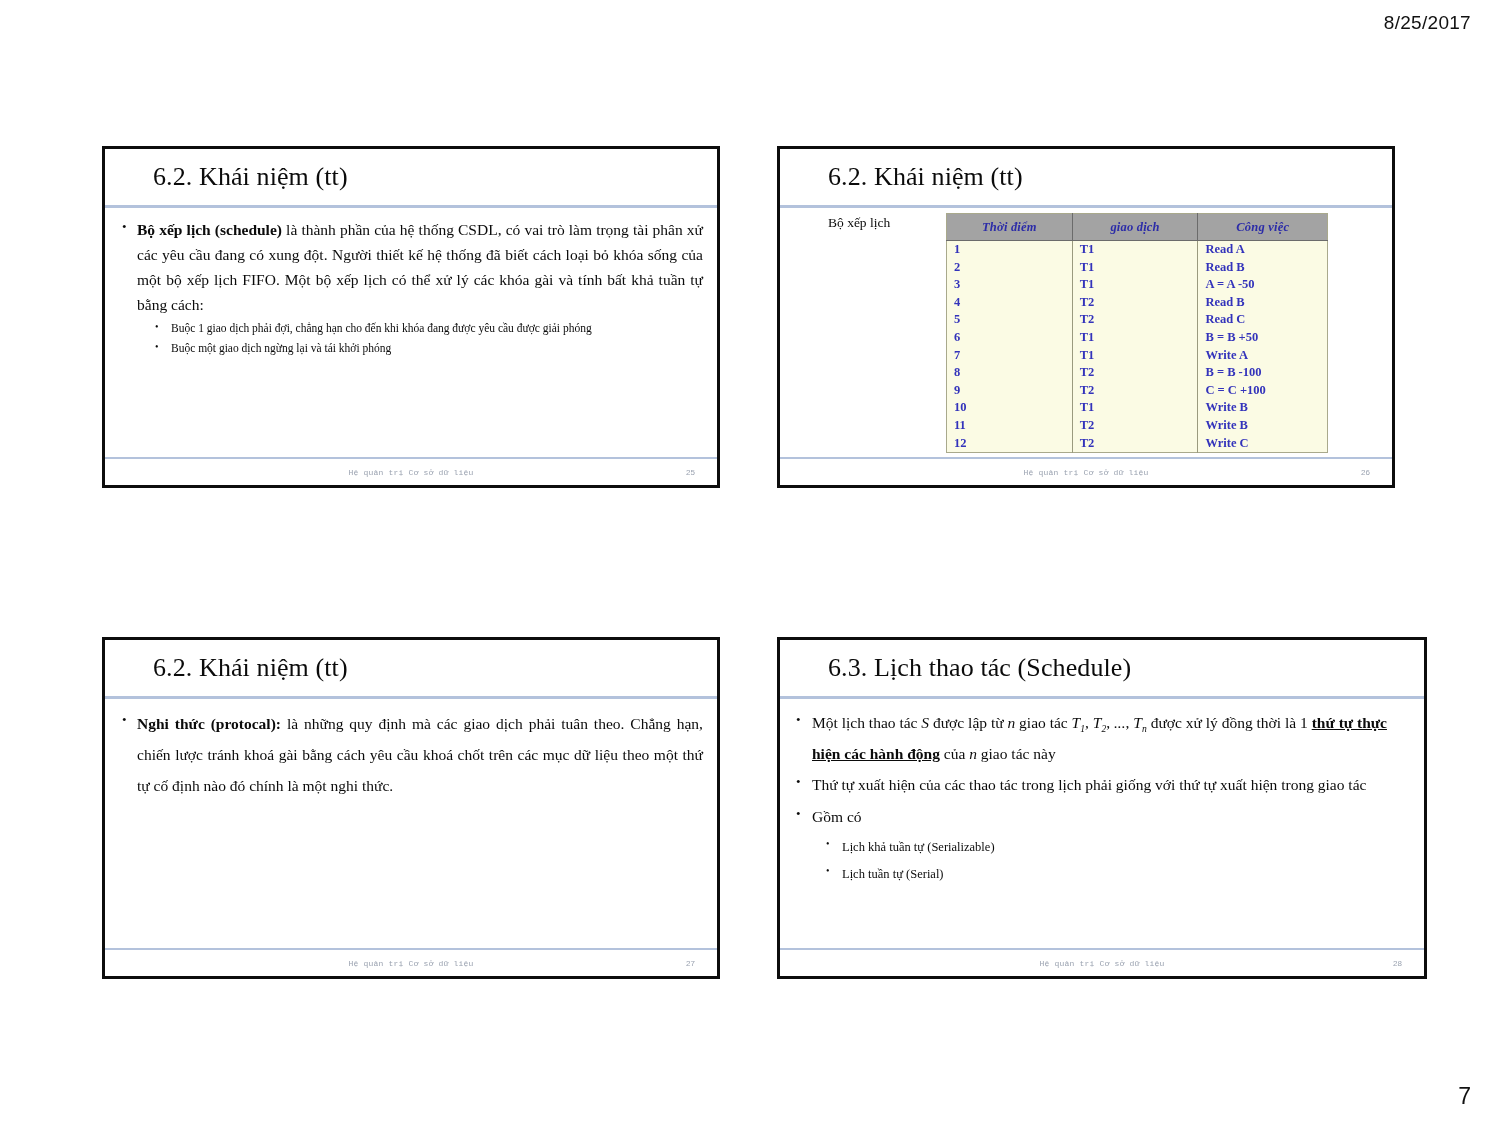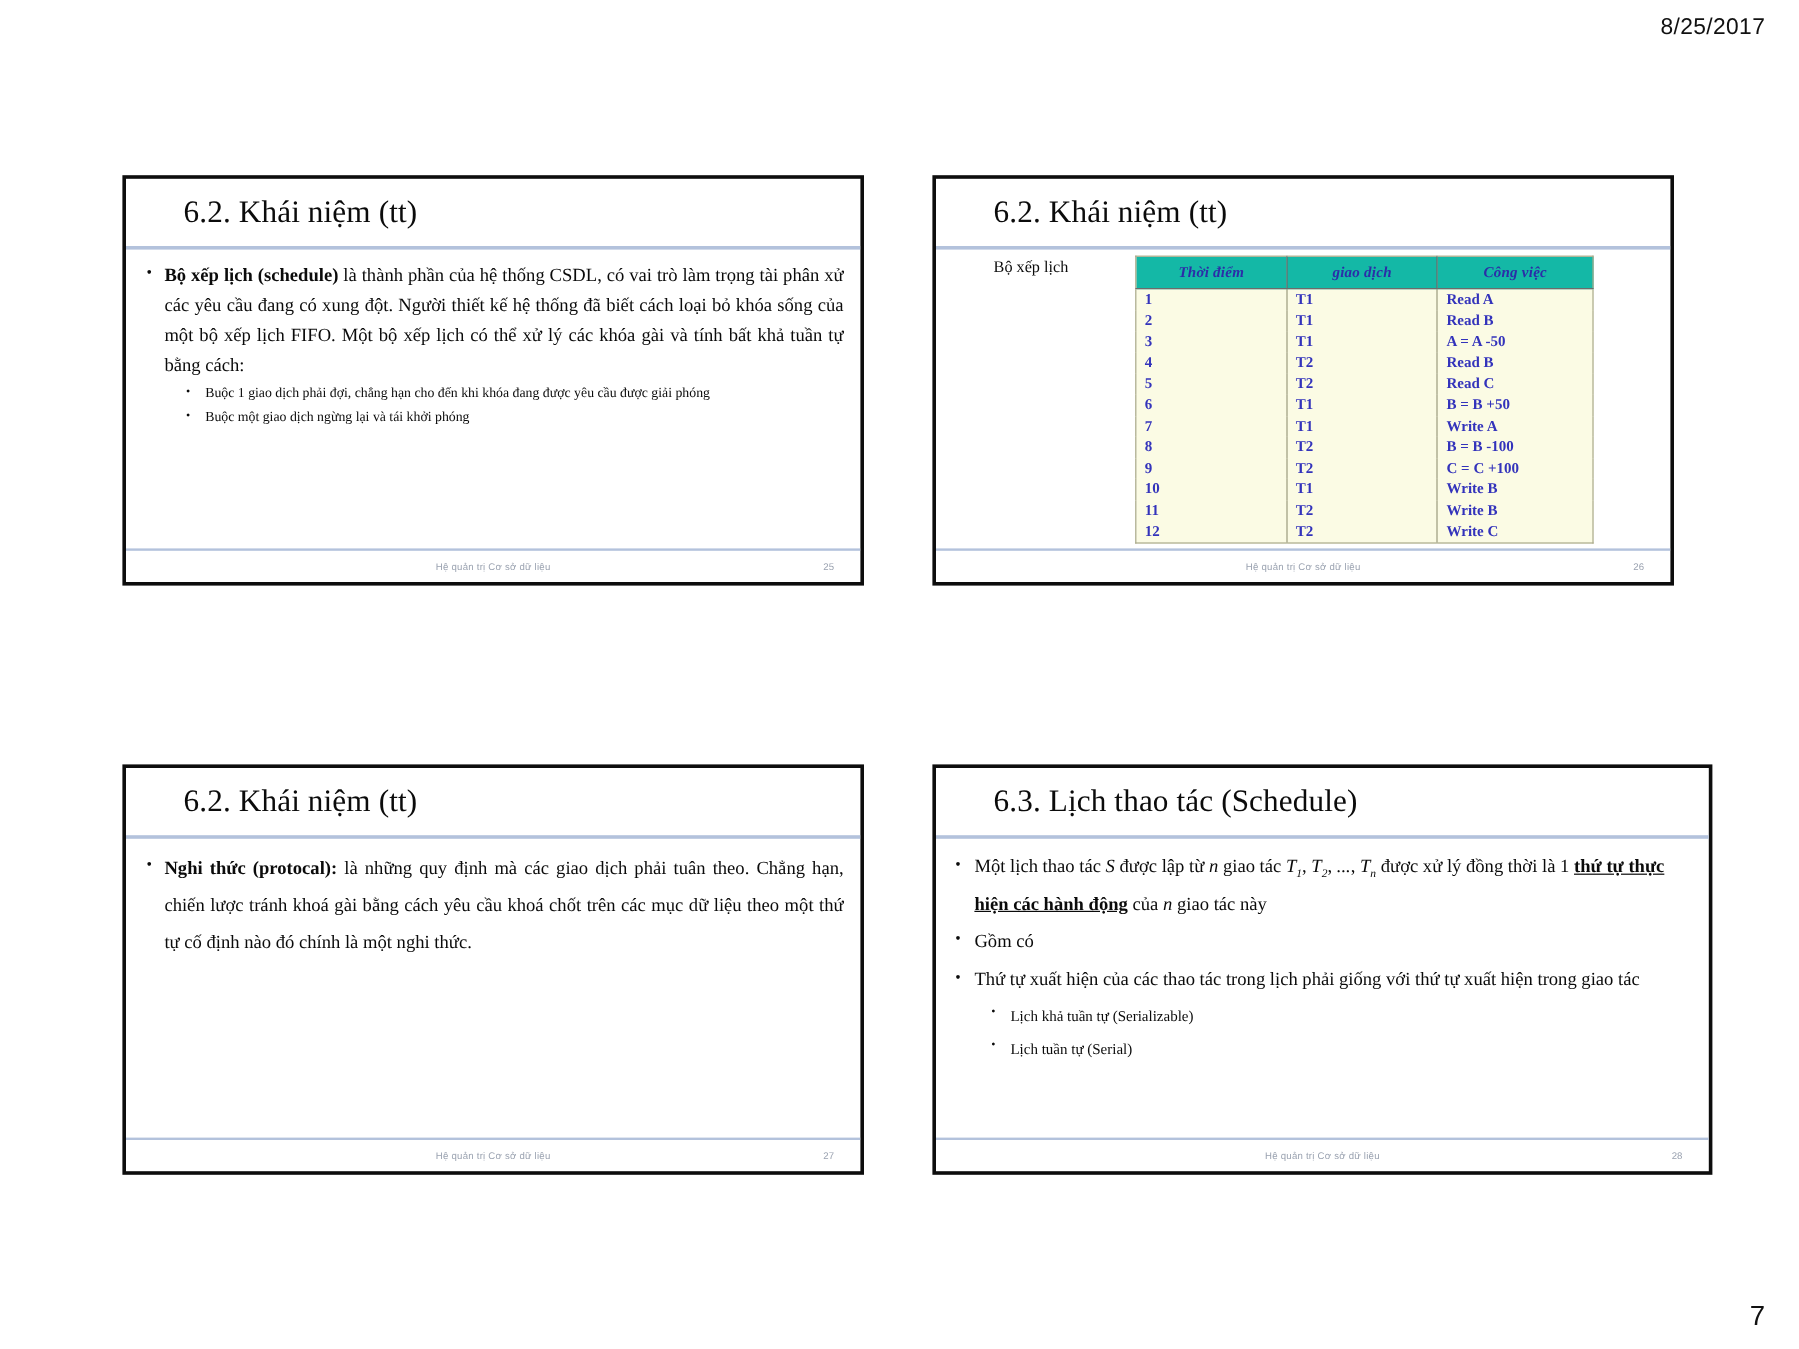--- a/index.html
+++ b/index.html
@@ -90,21 +90,21 @@
     border-top: 2px solid #b3c2dc;
     display: flex;
     align-items: center;
     box-sizing: border-box;
   }
   .footer-text {
     position: absolute;
     left: 0;
     right: 0;
     text-align: center;
-    font-family: Liberation Sans, sans-serif;
+    font-family: Liberation Mono, monospace;
     font-size: 8px;
     color: #9aa2b0;
     letter-spacing: .2px;
   }
   .footer-num {
     position: absolute;
     right: 22px;
     font-family: "Liberation Sans", sans-serif;
     font-size: 8px;
     color: #9aa2b0;
@@ -199,21 +199,21 @@
     position: absolute;
     left: 166px;
     top: 64px;
     width: 382px;
     border-collapse: collapse;
     background: #fbfbe4;
     border: 1px solid #a9a98c;
     table-layout: fixed;
   }
   .sched-table th {
-    background: #14b8a6;
+    background: #a3a3a3;
     color: #2c2ca8;
     font-style: italic;
     font-weight: bold;
     font-size: 12.5px;
     height: 24px;
     text-align: center;
     border-right: 1px solid #6b6b6b;
     border-bottom: 1px solid #6b6b6b;
     letter-spacing: .2px;
   }
@@ -353,22 +353,22 @@
     <span class="footer-text">Hệ quản trị Cơ sở dữ liệu</span>
     <span class="footer-num">27</span>
   </div>
 </div>
 
 <div class="slide slide-s4">
   <div class="slide-title">6.3. Lịch thao tác (Schedule)</div>
   <div class="title-rule"></div>
   <div class="slide-body">
     <div class="bl4" id="s4b0">Một lịch thao tác <i>S</i> được lập từ <i>n</i> giao tác <span><i>T</i><sub>1</sub>, <i>T</i><sub>2</sub>, <i>...</i>, <i>T</i><sub>n</sub></span> được xử lý đồng thời là 1 <span class="ul">thứ tự thực hiện các hành động</span> của <i>n</i> giao tác này</div>
+    <div class="bl4">Thứ tự xuất hiện của các thao tác trong lịch phải giống với thứ tự xuất hiện trong giao tác</div>
     <div class="bl4">Gồm có</div>
-    <div class="bl4">Thứ tự xuất hiện của các thao tác trong lịch phải giống với thứ tự xuất hiện trong giao tác</div>
     <div class="bl4sub">Lịch khả tuần tự (Serializable)</div>
     <div class="bl4sub">Lịch tuần tự (Serial)</div>
   </div>
   <div class="slide-footer">
     <span class="footer-text">Hệ quản trị Cơ sở dữ liệu</span>
     <span class="footer-num">28</span>
   </div>
 </div>
 
 </body></html>

